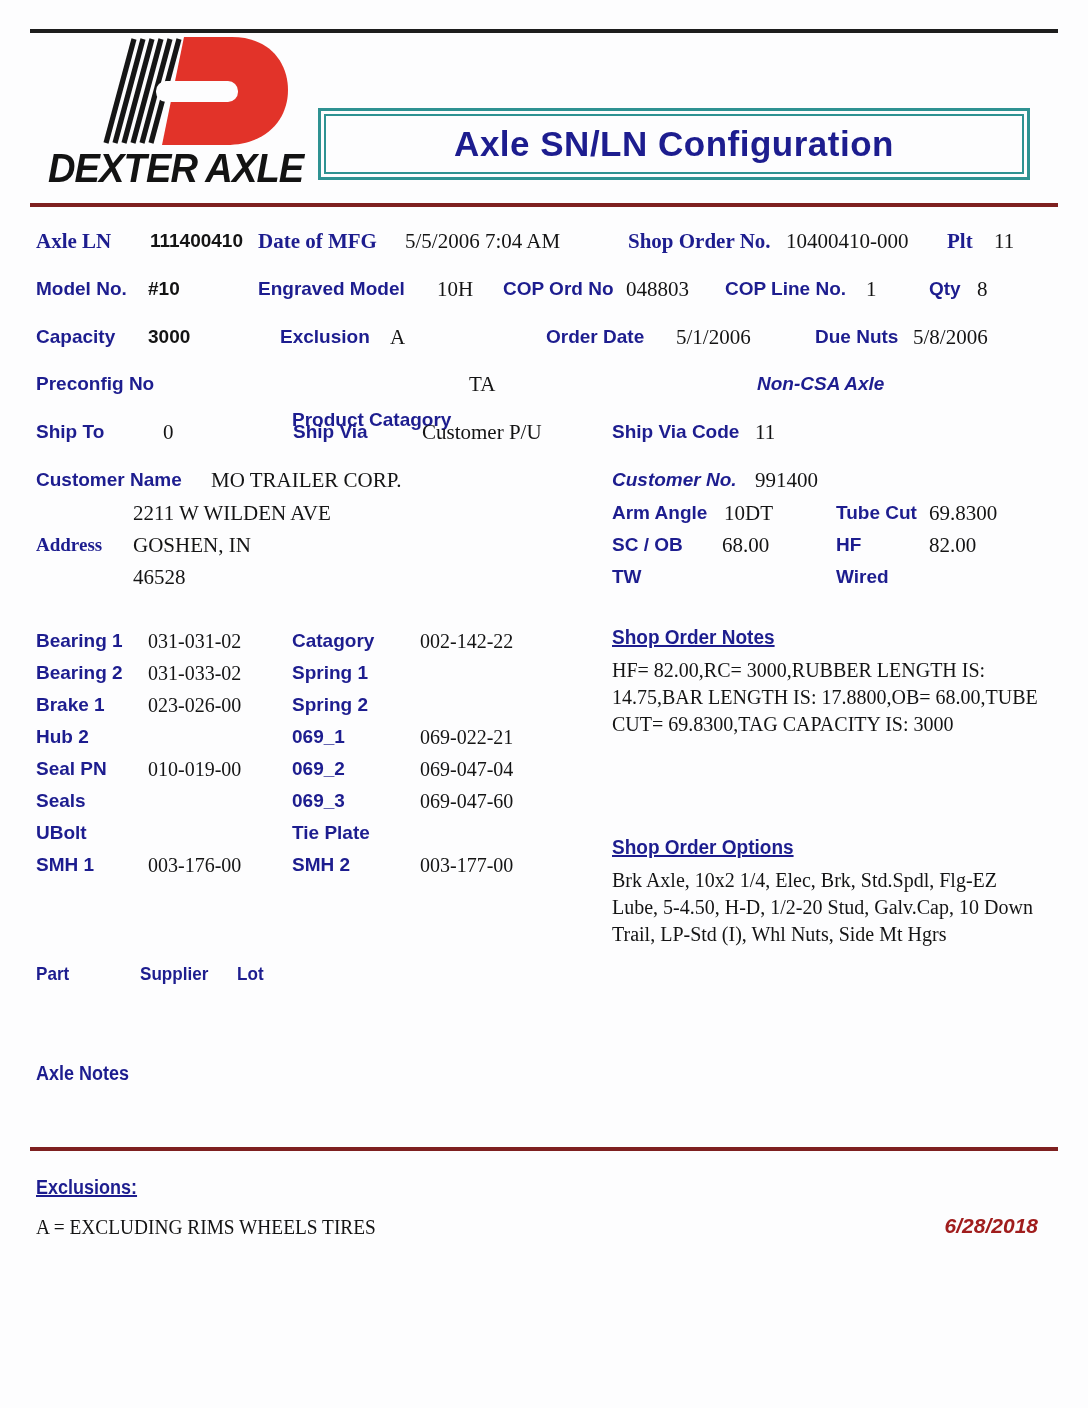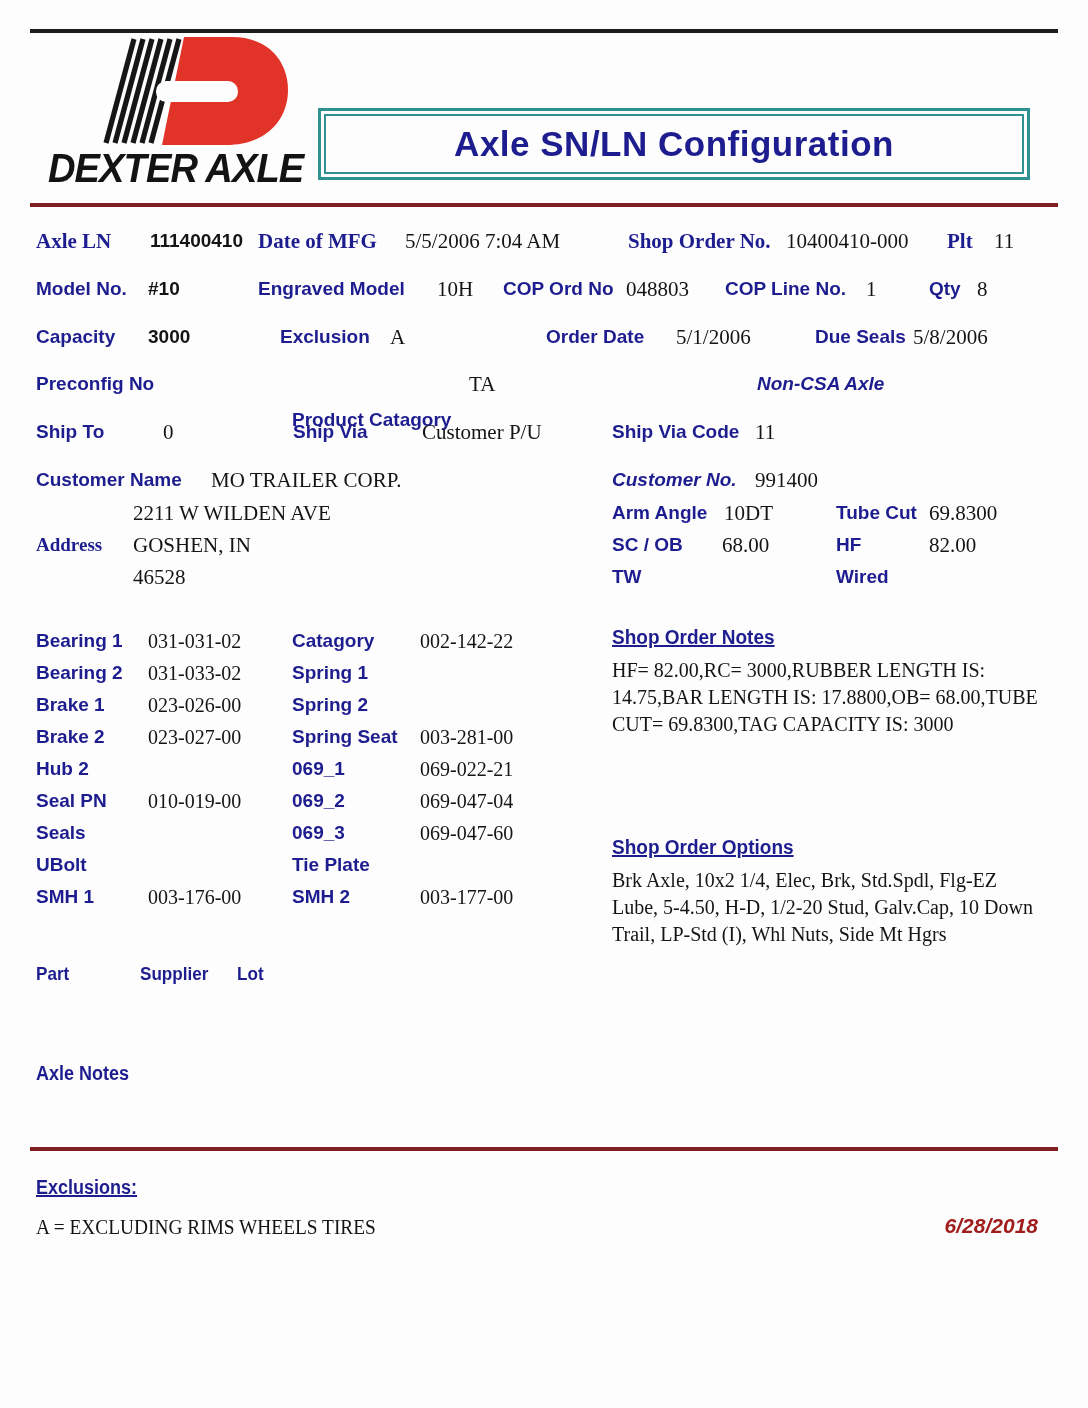--- a/index.html
+++ b/index.html
@@ -115,21 +115,21 @@
   <span class="abs vs" style="left:866px;top:277px;">1</span>
   <span class="abs la" style="left:929px;top:278px;">Qty</span>
   <span class="abs vs" style="left:977px;top:277px;">8</span>
 
   <span class="abs la" style="left:36px;top:326px;">Capacity</span>
   <span class="abs vb" style="left:148px;top:326px;">3000</span>
   <span class="abs la" style="left:280px;top:326px;">Exclusion</span>
   <span class="abs vs" style="left:390px;top:325px;">A</span>
   <span class="abs la" style="left:546px;top:326px;">Order Date</span>
   <span class="abs vs" style="left:676px;top:325px;">5/1/2006</span>
-  <span class="abs la" style="left:815px;top:326px;">Due Seals</span>
+  <span class="abs la" style="left:815px;top:326px;">Due Nuts</span>
   <span class="abs vs" style="left:913px;top:325px;">5/8/2006</span>
 
   <span class="abs la" style="left:36px;top:373px;">Preconfig No</span>
   <span class="abs la" style="left:292px;top:373px;margin-top:36px;">Product Catagory</span>
   <span class="abs vs" style="left:469px;top:372px;">TA</span>
   <span class="abs la ital" style="left:757px;top:373px;">Non-CSA Axle</span>
 
   <span class="abs la" style="left:36px;top:421px;">Ship To</span>
   <span class="abs vs" style="left:163px;top:420px;">0</span>
   <span class="abs la" style="left:293px;top:421px;">Ship Via</span>
@@ -172,26 +172,20 @@
       <span class="la c2">Spring 1</span>
       <span class="vs19 c3"></span>
     </div>
     <div class="prow">
       <span class="la c0">Brake 1</span>
       <span class="vs19 c1">023-026-00</span>
       <span class="la c2">Spring 2</span>
       <span class="vs19 c3"></span>
     </div>
     <div class="prow">
-      <span class="la c0">Brake 2</span>
-      <span class="vs19 c1">023-027-00</span>
-      <span class="la c2">Spring Seat</span>
-      <span class="vs19 c3">003-281-00</span>
-    </div>
-    <div class="prow">
       <span class="la c0">Hub 2</span>
       <span class="vs19 c1"></span>
       <span class="la c2">069_1</span>
       <span class="vs19 c3">069-022-21</span>
     </div>
     <div class="prow">
       <span class="la c0">Seal PN</span>
       <span class="vs19 c1">010-019-00</span>
       <span class="la c2">069_2</span>
       <span class="vs19 c3">069-047-04</span>

